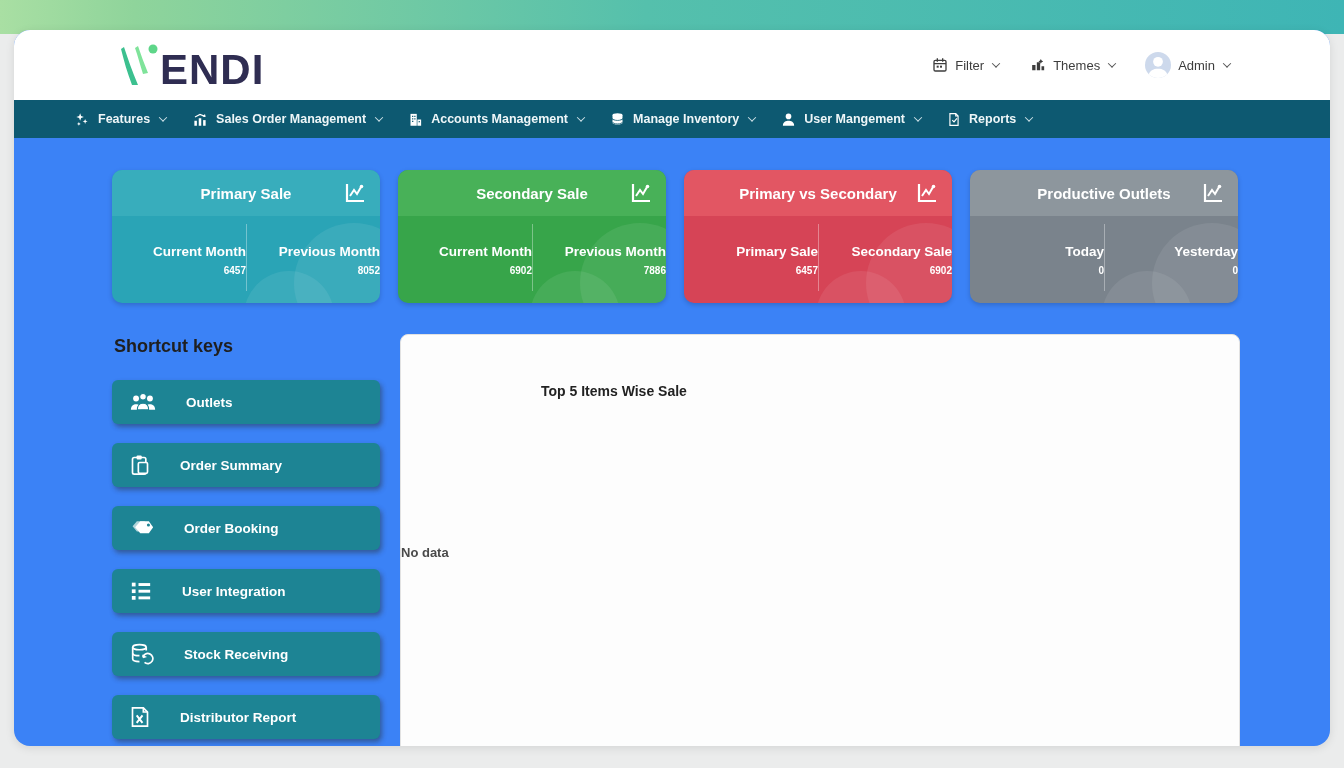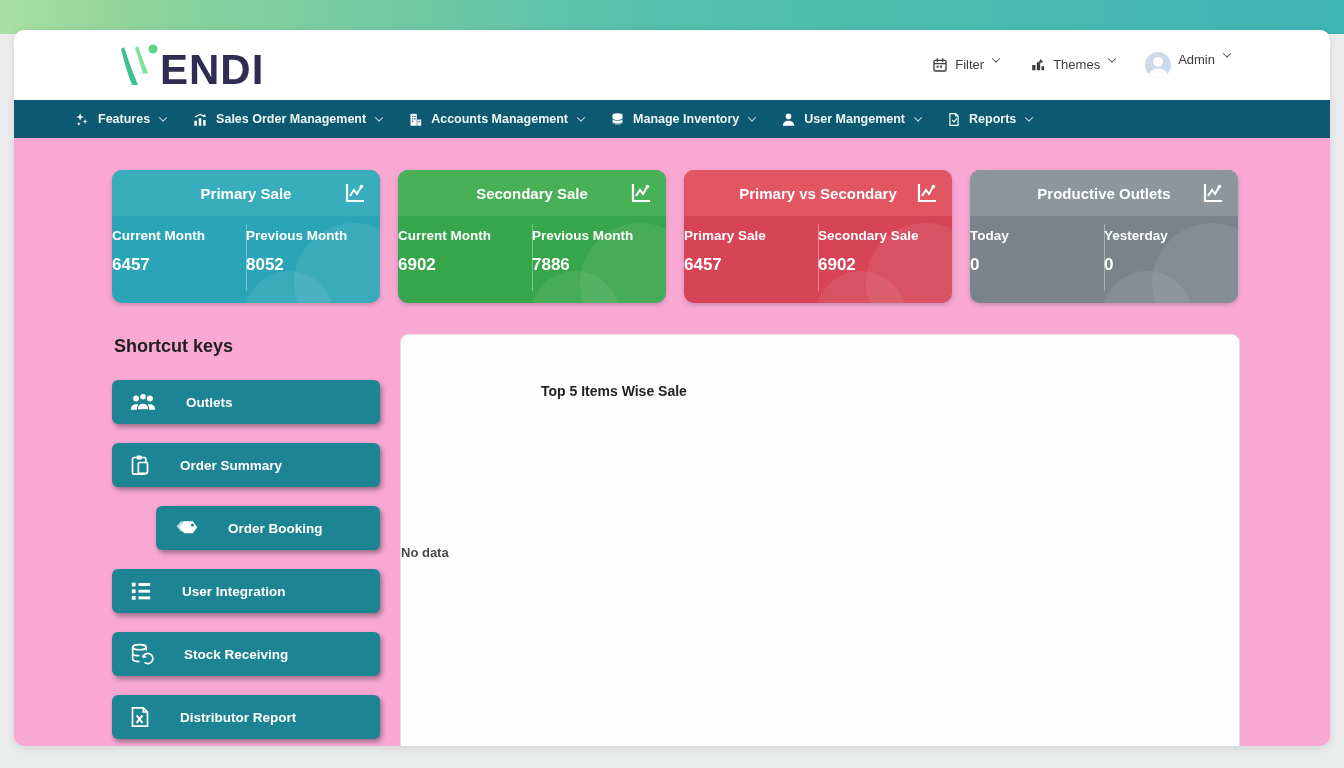--- a/index.html
+++ b/index.html
@@ -9,39 +9,39 @@
     background:#ebecec;
     position:relative;
     overflow:hidden;
   }
   .top-gradient {
     position:absolute; top:0; left:0; width:1344px; height:34px;
     background:linear-gradient(90deg,#a9dfa3 0%,#8fd49b 10%,#55c0ac 48%,#3eb5b5 100%);
   }
   .page {
     position:absolute; left:14px; top:30px; width:1316px; height:716px;
-    background:#f9a8d4; border-radius:10px; overflow:hidden;
+    background:#3b82f6; border-radius:16px; overflow:hidden;
     box-shadow:0 2px 10px rgba(0,0,0,0.10);
   }
   
   .header {
     height:70px; display:flex; align-items:center; position:relative;
     background:#fff;
   }
   .logo { margin-left:100px; display:flex; align-items:flex-end; cursor:pointer; }
   .logo-text {
     font-size:42px; font-weight:800; color:#2f2d52; letter-spacing:1px;
     line-height:0.9;
   }
   .header-right {
     position:absolute; right:100px; top:0; height:70px;
     display:flex; align-items:center; gap:30px;
     font-size:13px; color:#3d3d3d;
   }
-  .hdr-item { display:flex; gap:7px; cursor:pointer; }
+  .hdr-item { display:flex; align-items:center; gap:7px; cursor:pointer; }
   .chev {
     width:6px; height:6px; border-right:1.6px solid #555; border-bottom:1.6px solid #555;
     transform:rotate(45deg) translate(-1px,-1px); display:inline-block; margin-left:2px;
   }
   .avatar {
     width:26px; height:26px; border-radius:50%; background:#cdd9ec;
     display:flex; align-items:center; justify-content:center; overflow:hidden;
   }
   
   .navbar {
@@ -60,23 +60,23 @@
   .card {
     width:268px; height:133px; border-radius:10px; overflow:hidden;
     color:#fff; position:relative; box-shadow:0 2px 5px rgba(0,0,0,0.18);
   }
   .card-head {
     height:46px; display:flex; align-items:center; justify-content:center;
     font-size:15px; font-weight:700; position:relative;
   }
   .card-chart-ic { position:absolute; right:12px; top:10px; cursor:pointer; }
   .card-body { display:flex; height:87px; position:relative; z-index:1; }
-  .card-col { width:50%; text-align:left; padding-top:12px; }
+  .card-col { width:50%; text-align:right; padding-top:28px; }
   .card-label { font-size:13.5px; font-weight:700; }
-  .card-value { font-size:17px; font-weight:700; margin-top:12px; }
+  .card-value { font-size:10px; font-weight:700; margin-top:6px; }
   .card-divider {
     position:absolute; left:50%; top:8px; bottom:12px; width:1px;
     background:rgba(255,255,255,0.35);
   }
   .deco { position:absolute; border-radius:50%; background:rgba(255,255,255,0.08); }
   .deco1 { width:120px; height:120px; right:-34px; bottom:-40px; }
   .deco2 { width:90px; height:90px; right:46px; bottom:-58px; }
   
   .shortcut-heading {
     position:absolute; left:100px; top:306px;
@@ -338,21 +338,21 @@
       <span>Outlets</span>
     </div>
     <div class="sc-btn" style="background: rgb(29, 132, 148);">
       <svg width="20" height="22" viewBox="0 0 24 26">
         <rect x="3" y="4" width="16" height="20" rx="2" fill="none" stroke="#fff" stroke-width="2"></rect>
         <rect x="8" y="1.5" width="6" height="5" rx="1" fill="#fff"></rect>
         <rect x="10" y="10" width="11" height="13" rx="1.5" fill="#1d8494" stroke="#fff" stroke-width="2"></rect>
       </svg>
       <span>Order Summary</span>
     </div>
-    <div class="sc-btn" style="background: rgb(29, 132, 148); margin-left: 44px;">
+    <div class="sc-btn" style="background: rgb(29, 132, 148);">
       <svg width="24" height="22" viewBox="0 0 28 24">
         <path d="M12 2 L21 2 L25 8 L21 14 L12 14 L7 8 Z" fill="#fff" opacity="0.65" transform="translate(-4,2)"></path>
         <path d="M12 4 L22 4 L27 11 L22 18 L12 18 L6 11 Z" fill="#fff"></path>
         <circle cx="21.5" cy="8.5" r="1.8" fill="#1d8494"></circle>
       </svg>
       <span>Order Booking</span>
     </div>
     <div class="sc-btn" style="background: rgb(29, 132, 148);">
       <svg width="22" height="20" viewBox="0 0 26 24">
         <rect x="2" y="2" width="4.5" height="4.5" fill="#fff"></rect>

